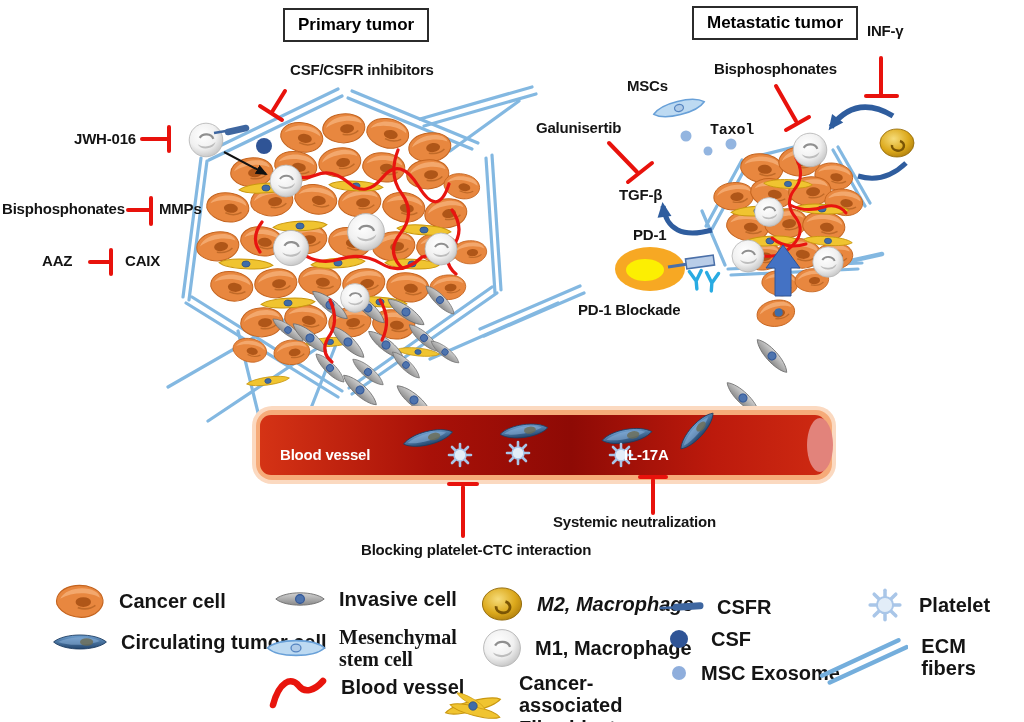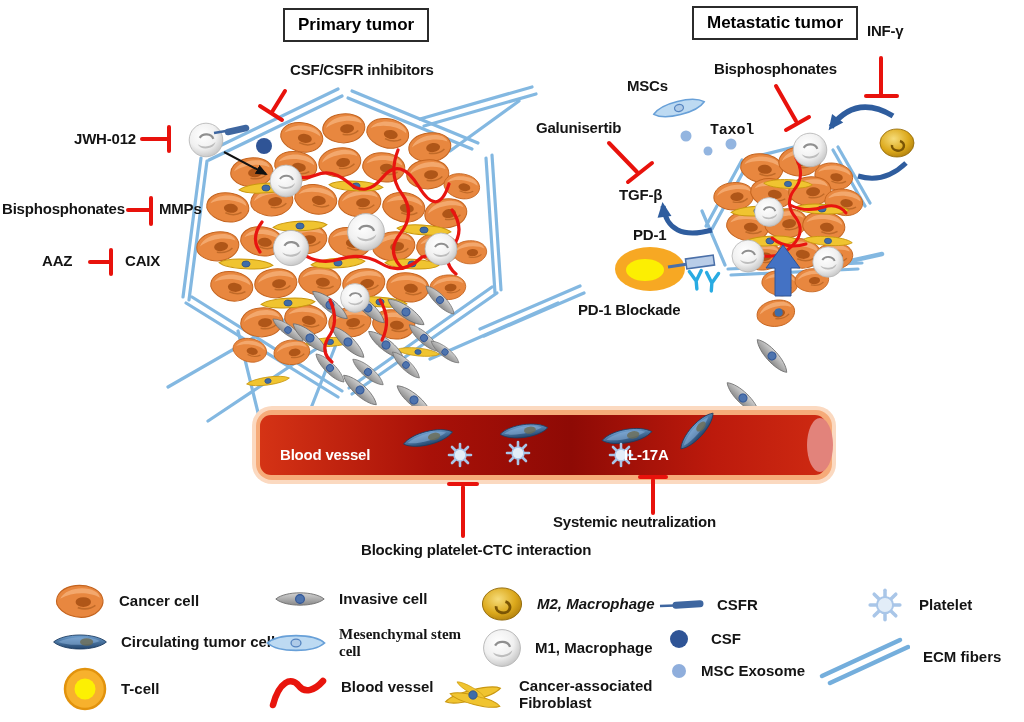--- a/index.html
+++ b/index.html
@@ -5,21 +5,21 @@
   html,body{margin:0;padding:0;background:#fff;}
   .stage{position:relative;width:1024px;height:722px;background:#ffffff;
          font-family:"Liberation Sans",sans-serif;overflow:hidden;}
   svg.scene{position:absolute;left:0;top:0;}
   .lbl{position:absolute;font-weight:bold;color:#141414;font-size:15px;
        white-space:nowrap;letter-spacing:-0.2px;}
   .lbl.white{color:#ffffff;}
   .title-box{position:absolute;background:#fff;border:2px solid #2b2b2b;
              padding:5px 13px;font-weight:bold;font-size:17px;color:#000;}
   .leg{position:absolute;display:flex;align-items:center;gap:13px;}
-  .leg .txt{font-weight:bold;font-size:15px;color:#141414;line-height:1.12;}
+  .leg .txt{font-weight:bold;font-size:20px;color:#141414;line-height:1.12;}
   .leg .txt.wrap{white-space:normal;}
 </style>
 </head>
 <body>
 
 <div class="stage">
 
 <svg class="scene" width="1024" height="722" viewBox="0 0 1024 722">
   <defs>
     <linearGradient id="gV" x1="0" y1="0" x2="1" y2="0">
@@ -351,21 +351,21 @@
         <line x1="449" y1="484" x2="477" y2="484"></line>
     <line x1="653" y1="480" x2="653" y2="513"></line>
         <line x1="640" y1="477" x2="666" y2="477"></line>
   </g>
 </svg>
 
 <div class="title-box" style="left:283px;top:8px;">Primary tumor</div>
 <div class="title-box" style="left:692px;top:6px;">Metastatic tumor</div>
 
 <div class="lbl" style="left:290px;top:61px;">CSF/CSFR inhibitors</div>
-<div class="lbl" style="left:74px;top:130px;">JWH-012</div>
+<div class="lbl" style="left:74px;top:130px;">JWH-016</div>
 <div class="lbl" style="left:2px;top:200px;">Bisphosphonates</div>
 <div class="lbl" style="left:159px;top:200px;">MMPs</div>
 <div class="lbl" style="left:42px;top:252px;">AAZ</div>
 <div class="lbl" style="left:125px;top:252px;">CAIX</div>
 
 <div class="lbl" style="left:867px;top:22px;">INF-γ</div>
 <div class="lbl" style="left:714px;top:60px;">Bisphosphonates</div>
 <div class="lbl" style="left:627px;top:77px;">MSCs</div>
 <div class="lbl" style="left:536px;top:119px;">Galunisertib</div>
 <div class="lbl" style="left:710px;top:122px;font-family:Liberation Mono, monospace;">Taxol</div>
@@ -383,27 +383,20 @@
     <use href="#cc" transform="scale(1.1)"></use>
       </svg>
   <span class="txt">Cancer cell</span>
 </div>
 <div class="leg" style="left:52px;top:630px;">
   <svg width="56" height="24" viewBox="-28 -12 56 24">
     <use href="#ctcS" transform="scale(1.1)"></use>
       </svg>
   <span class="txt">Circulating tumor cell</span>
 </div>
-<div class="leg" style="left:62px;top:666px;">
-  <svg width="46" height="46" viewBox="-23 -23 46 46">
-    <circle r="20" fill="#F7B12D" stroke="#E2930D" stroke-width="2.5"></circle>
-    <circle r="10.5" fill="#FCF003"></circle>
-      </svg>
-  <span class="txt">T-cell</span>
-</div>
 
 <div class="leg" style="left:274px;top:586px;">
   <svg width="52" height="26" viewBox="-26 -13 52 26">
     <use href="#gv" transform="scale(1.1)"></use>
       </svg>
   <span class="txt">Invasive cell</span>
 </div>
 <div class="leg" style="left:266px;top:626px;">
   <svg width="60" height="32" viewBox="-30 -16 60 32">
     <use href="#mscS" transform="scale(1.1)"></use>

